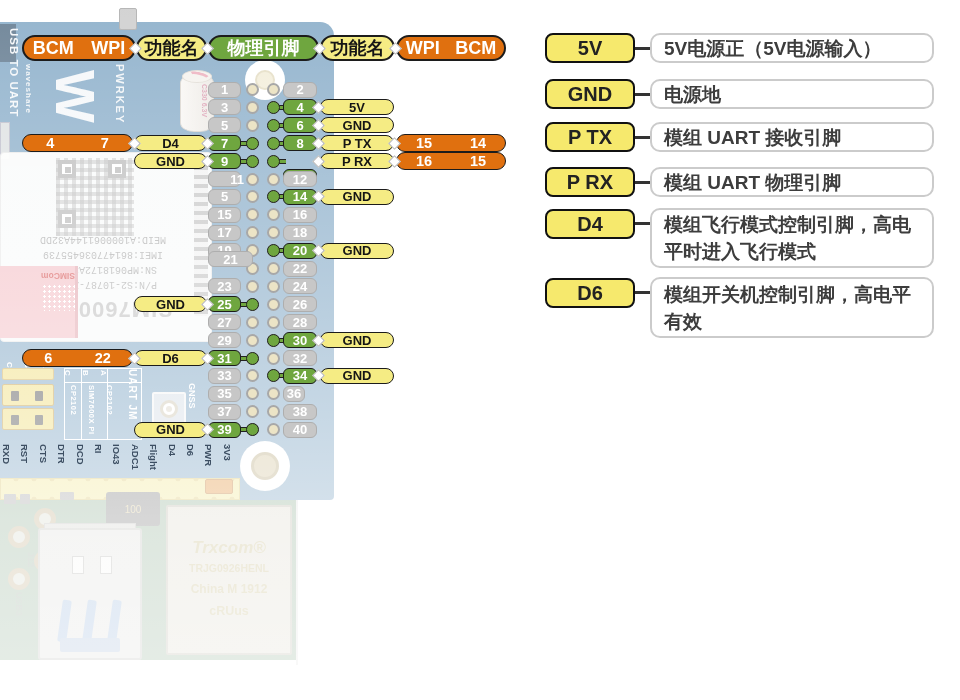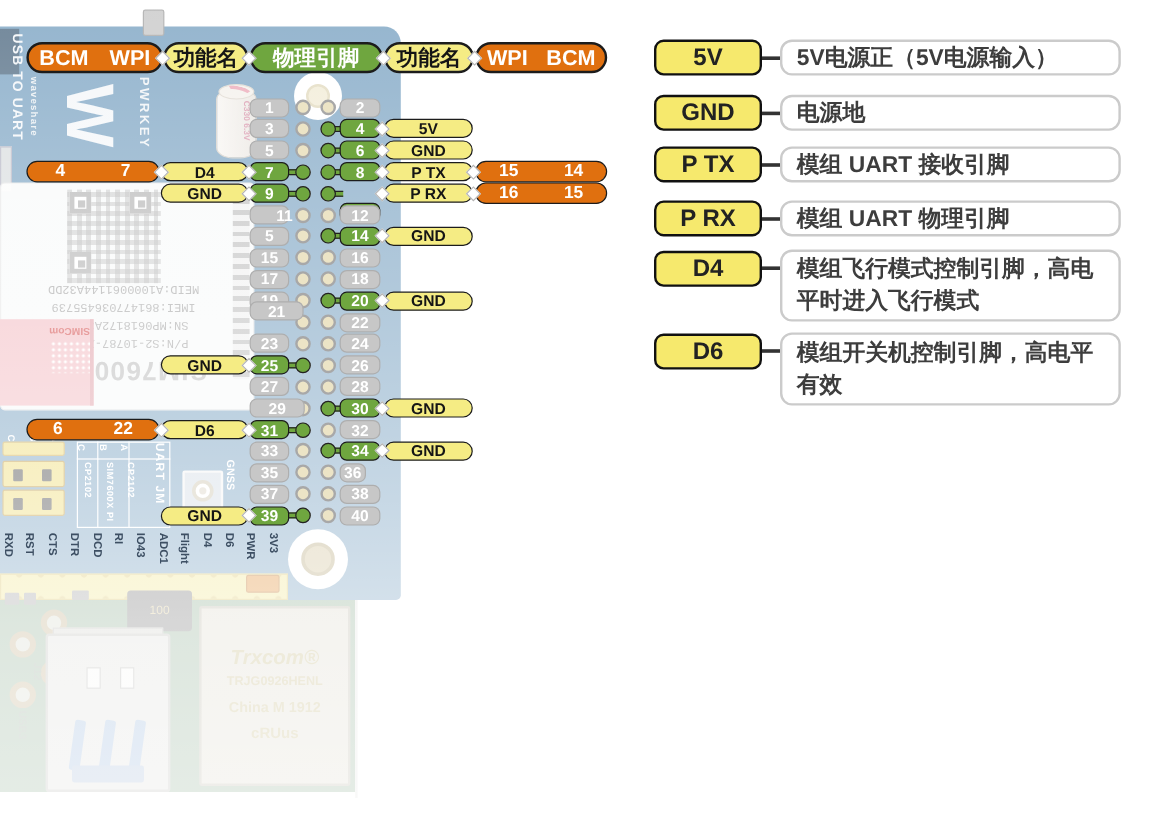--- a/index.html
+++ b/index.html
@@ -322,21 +322,21 @@
       <div class="badge func b-yellow" style="position: absolute; left: 134px; top: 296.3px; width: 73px; height: 16px;">GND</div>
       <div class="diamond" style="position: absolute; left: 203px; top: 299.8px; width: 9px; height: 9px;"></div>
       <div class="hole" style="position: absolute; left: 246px; top: 315.7px; width: 13px; height: 13px;"></div>
       <div class="hole" style="position: absolute; left: 267px; top: 315.7px; width: 13px; height: 13px;"></div>
       <div class="badge pin b-gray" style="position: absolute; left: 208px; top: 314.2px; width: 33px; height: 16px;">27</div>
       <div class="badge pin b-gray" style="position: absolute; left: 283px; top: 314.2px; width: 34px; height: 16px;">28</div>
       <div class="hole" style="position: absolute; left: 246px; top: 333.6px; width: 13px; height: 13px;"></div>
       <div class="hole" style="position: absolute; left: 267px; top: 333.6px; width: 13px; height: 13px;"></div>
       <div class="stubline" style="position: absolute; left: 274px; top: 337.6px; width: 12px; height: 5px;"></div>
       <div class="stubdot" style="position: absolute; left: 267px; top: 333.6px; width: 13px; height: 13px;"></div>
-      <div class="badge pin b-gray" style="position: absolute; left: 208px; top: 332.1px; width: 46px; height: 16px;">29</div>
+      <div class="badge pin b-gray" style="position: absolute; left: 208px; top: 332.1px; width: 33px; height: 16px;">29</div>
       <div class="badge pin b-green" style="position: absolute; left: 283px; top: 332.1px; width: 34px; height: 16px;">30</div>
       <div class="badge func b-yellow" style="position: absolute; left: 320px; top: 332.1px; width: 74px; height: 16px;">GND</div>
       <div class="diamond" style="position: absolute; left: 314.2px; top: 335.6px; width: 9px; height: 9px;"></div>
       <div class="hole" style="position: absolute; left: 246px; top: 351.5px; width: 13px; height: 13px;"></div>
       <div class="hole" style="position: absolute; left: 267px; top: 351.5px; width: 13px; height: 13px;"></div>
       <div class="stubline" style="position: absolute; left: 240px; top: 355.5px; width: 12px; height: 5px;"></div>
       <div class="stubdot" style="position: absolute; left: 246px; top: 351.5px; width: 13px; height: 13px;"></div>
       <div class="badge pin b-green" style="position: absolute; left: 208px; top: 350px; width: 33px; height: 16px;">31</div>
       <div class="badge pin b-gray" style="position: absolute; left: 283px; top: 350px; width: 34px; height: 16px;">32</div>
       <div class="badge func b-yellow" style="position: absolute; left: 134px; top: 350px; width: 73px; height: 16px;">D6</div>

